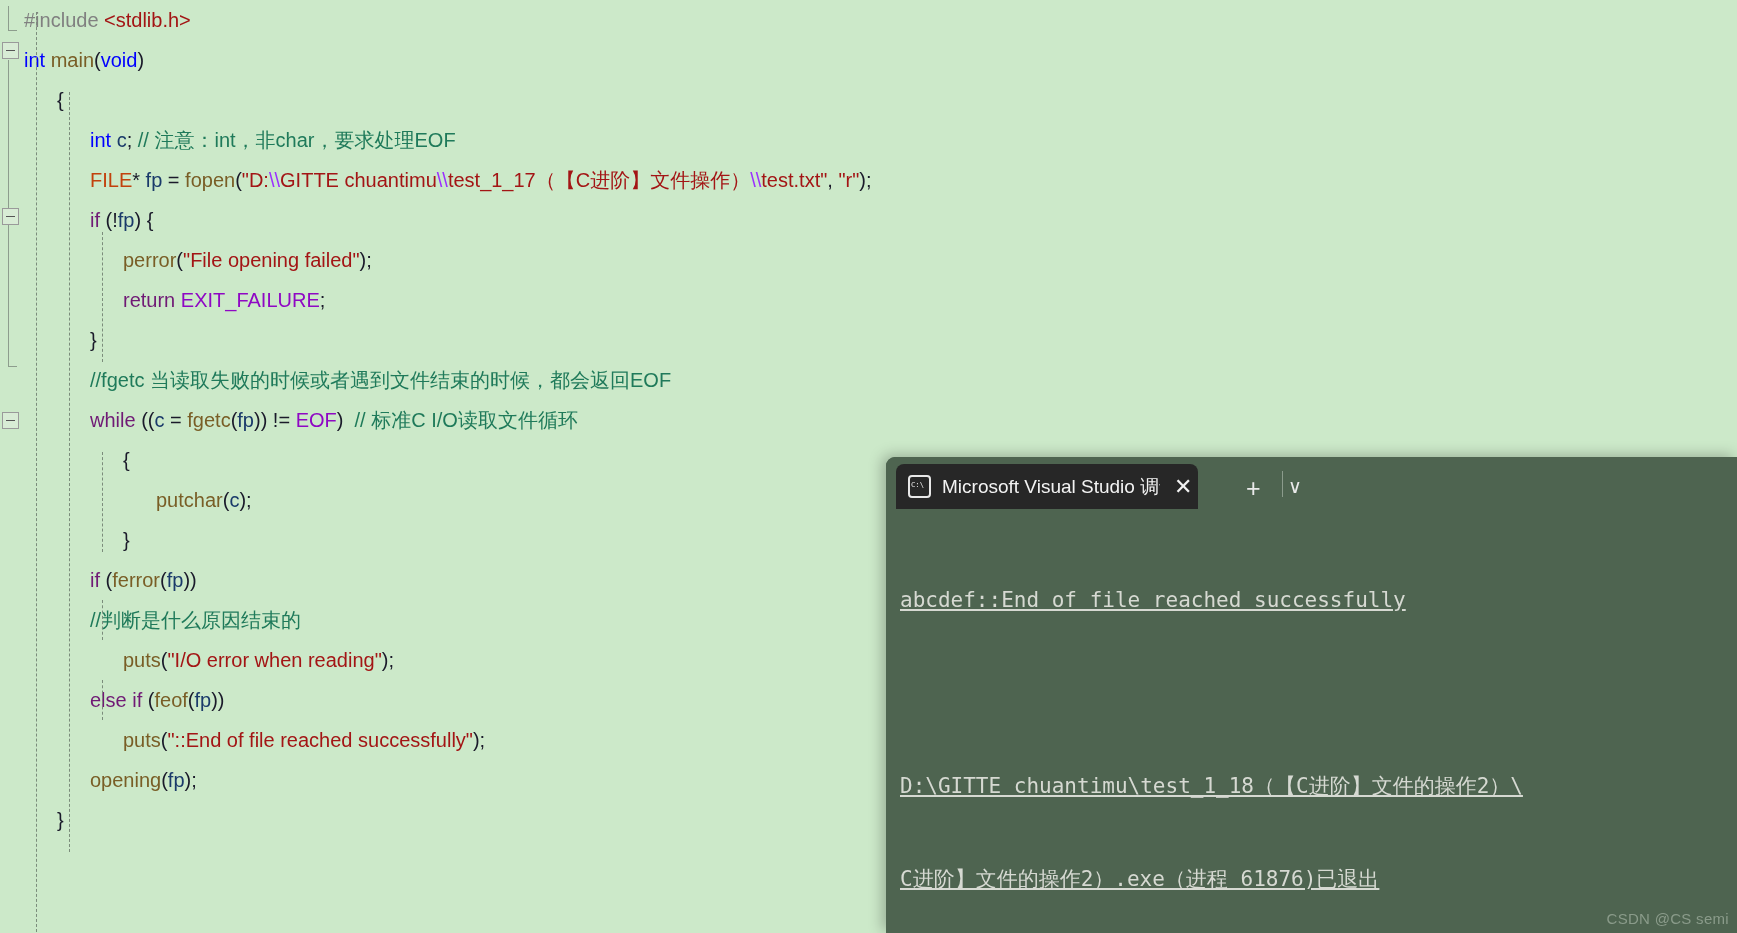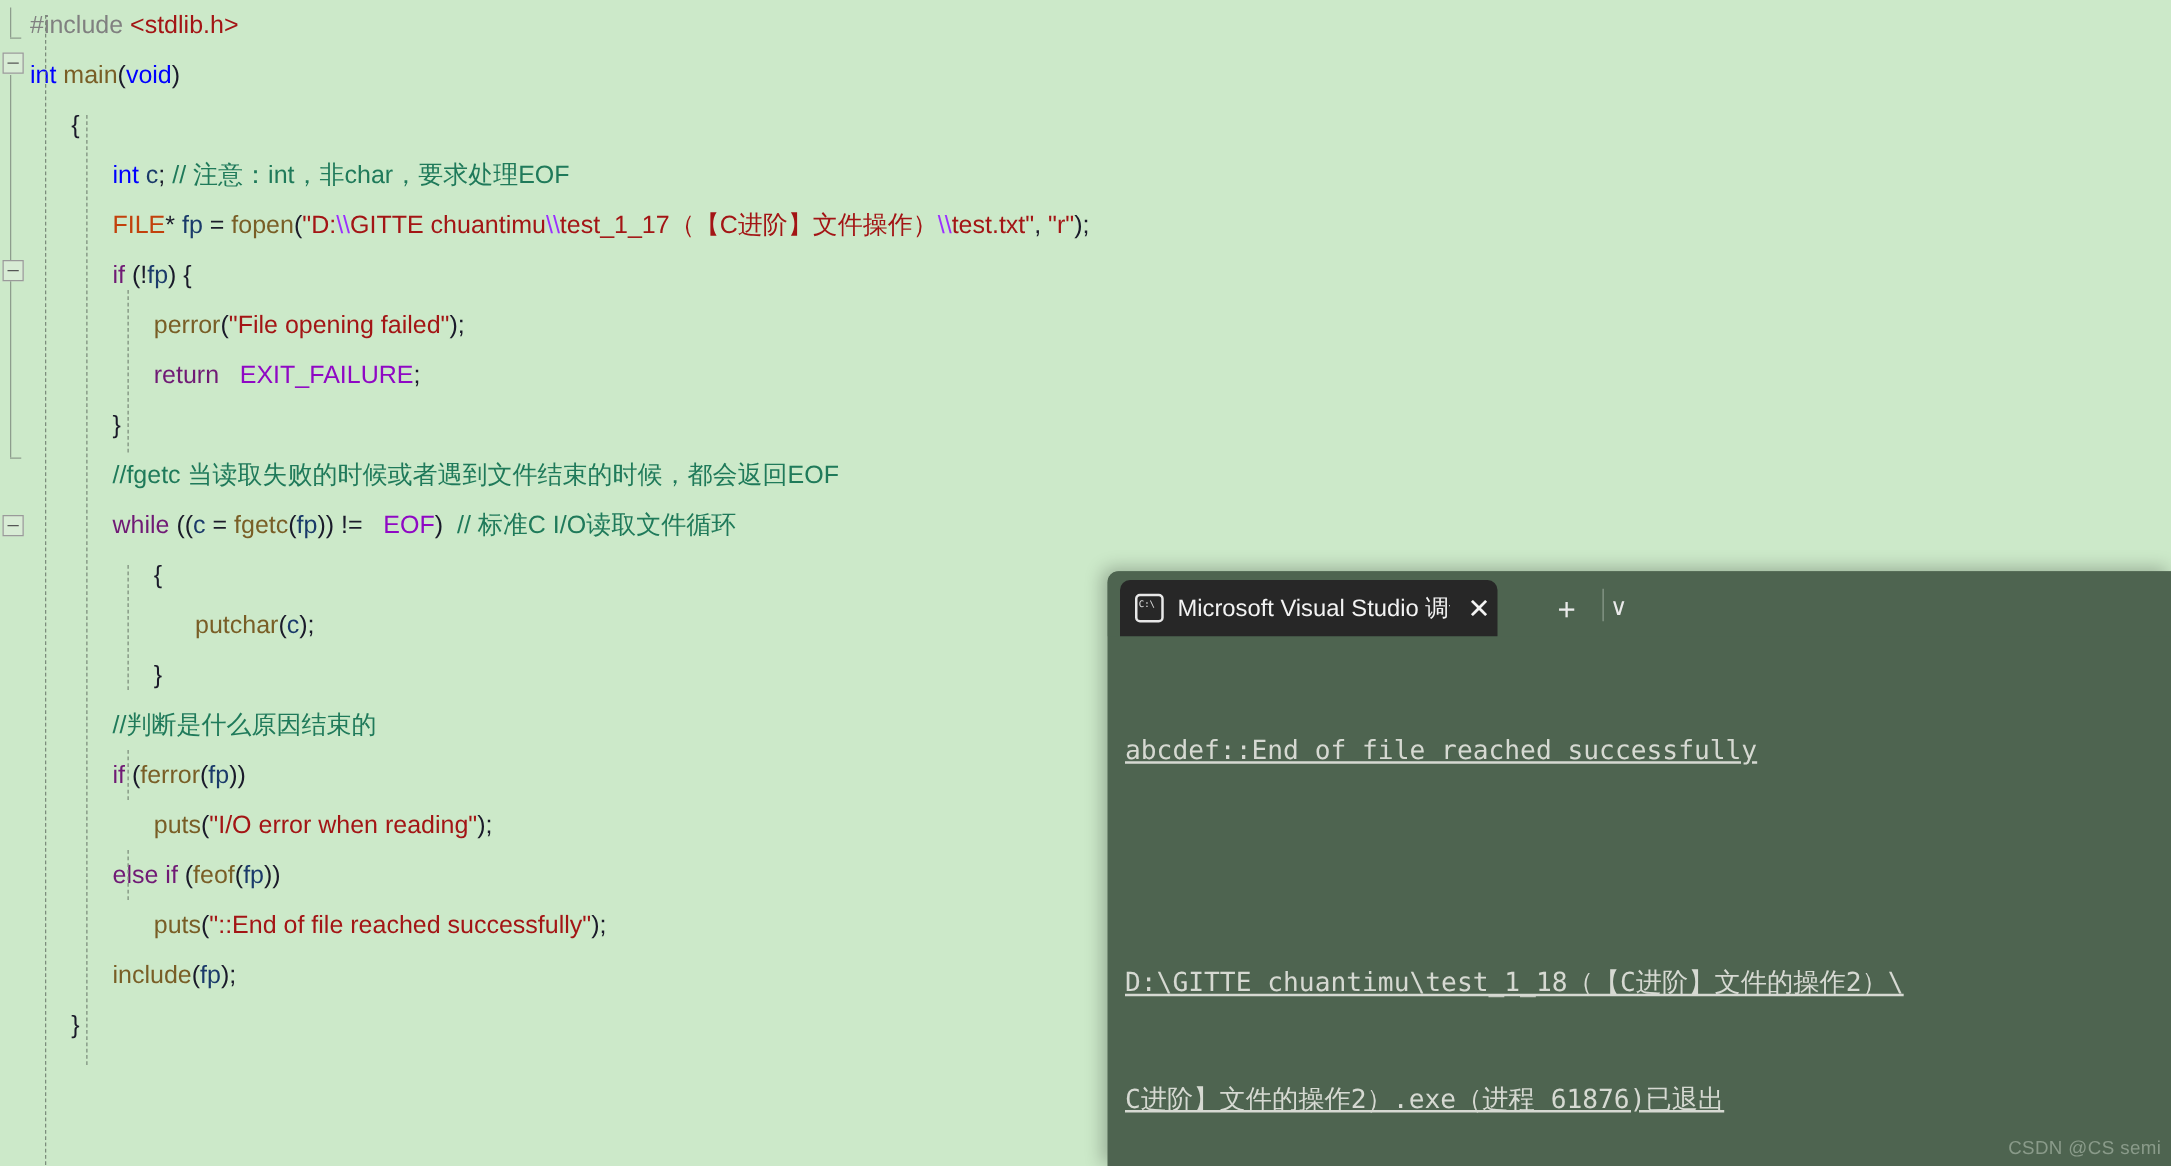--- a/index.html
+++ b/index.html
@@ -42,21 +42,21 @@
   
   .c-pre      {color:#808080;}
   .c-str      {color:#a31515;}
   .c-kw       {color:#0000ff;}
   .c-kw2      {color:#701a75;}
   .c-type     {color:#c2410c;}
   .c-fn       {color:#795e26;}
   .c-cmt      {color:#1f7a5a;}
   .c-esc      {color:#9b30ff;}
   .c-punct    {color:#1a1a2a;}
-  .c-macro    {color:#8f08c4;margin-left:11px;}
+  .c-macro    {color:#8f08c4;}
   .c-var      {color:#1a3a6a;}
 
   
   .guide{
     position:absolute;
     top:0;bottom:0;
     width:0;
     border-left:1px dashed #7b8c7b;
   }
 
@@ -226,26 +226,26 @@
       <div class="line"><span class="code-text" style="left: 90px;"><span class="c-type">FILE</span><span class="c-punct">* </span><span class="c-var">fp</span><span class="c-punct"> = </span><span class="c-fn">fopen</span><span class="c-punct">(</span><span class="c-str">"D:</span><span class="c-esc">\\</span><span class="c-str">GITTE chuantimu</span><span class="c-esc">\\</span><span class="c-str">test_1_17（【C进阶】文件操作）</span><span class="c-esc">\\</span><span class="c-str">test.txt"</span><span class="c-punct">, </span><span class="c-str">"r"</span><span class="c-punct">);</span></span></div>
       <div class="line"><span class="code-text" style="left: 90px;"><span class="c-kw2">if</span><span class="c-punct"> (!</span><span class="c-var">fp</span><span class="c-punct">) {</span></span></div>
       <div class="line"><span class="code-text" style="left: 123px;"><span class="c-fn">perror</span><span class="c-punct">(</span><span class="c-str">"File opening failed"</span><span class="c-punct">);</span></span></div>
       <div class="line"><span class="code-text" style="left: 123px;"><span class="c-kw2">return</span><span class="c-punct"> </span><span class="c-macro">EXIT_FAILURE</span><span class="c-punct">;</span></span></div>
       <div class="line"><span class="code-text" style="left: 90px;"><span class="c-punct">}</span></span></div>
       <div class="line"><span class="code-text" style="left: 90px;"><span class="c-cmt">//fgetc 当读取失败的时候或者遇到文件结束的时候，都会返回EOF</span></span></div>
       <div class="line"><span class="code-text" style="left: 90px;"><span class="c-kw2">while</span><span class="c-punct"> ((</span><span class="c-var">c</span><span class="c-punct"> = </span><span class="c-fn">fgetc</span><span class="c-punct">(</span><span class="c-var">fp</span><span class="c-punct">)) != </span><span class="c-macro">EOF</span><span class="c-punct">)  </span><span class="c-cmt">// 标准C I/O读取文件循环</span></span></div>
       <div class="line"><span class="code-text" style="left: 123px;"><span class="c-punct">{</span></span></div>
       <div class="line"><span class="code-text" style="left: 156px;"><span class="c-fn">putchar</span><span class="c-punct">(</span><span class="c-var">c</span><span class="c-punct">);</span></span></div>
       <div class="line"><span class="code-text" style="left: 123px;"><span class="c-punct">}</span></span></div>
+      <div class="line"><span class="code-text" style="left: 90px;"><span class="c-kw2">if</span><span class="c-punct"> (</span><span class="c-fn">ferror</span><span class="c-punct">(</span><span class="c-var">fp</span><span class="c-punct">))</span></span></div>
       <div class="line"><span class="code-text" style="left: 90px;"><span class="c-cmt">//判断是什么原因结束的</span></span></div>
-      <div class="line"><span class="code-text" style="left: 90px;"><span class="c-kw2">if</span><span class="c-punct"> (</span><span class="c-fn">ferror</span><span class="c-punct">(</span><span class="c-var">fp</span><span class="c-punct">))</span></span></div>
       <div class="line"><span class="code-text" style="left: 123px;"><span class="c-fn">puts</span><span class="c-punct">(</span><span class="c-str">"I/O error when reading"</span><span class="c-punct">);</span></span></div>
       <div class="line"><span class="code-text" style="left: 90px;"><span class="c-kw2">else</span><span class="c-punct"> </span><span class="c-kw2">if</span><span class="c-punct"> (</span><span class="c-fn">feof</span><span class="c-punct">(</span><span class="c-var">fp</span><span class="c-punct">))</span></span></div>
       <div class="line"><span class="code-text" style="left: 123px;"><span class="c-fn">puts</span><span class="c-punct">(</span><span class="c-str">"::End of file reached successfully"</span><span class="c-punct">);</span></span></div>
-      <div class="line"><span class="code-text" style="left: 90px;"><span class="c-fn">include</span><span class="c-punct">(</span><span class="c-var">fp</span><span class="c-punct">);</span></span></div>
+      <div class="line"><span class="code-text" style="left: 90px;"><span class="c-fn">opening</span><span class="c-punct">(</span><span class="c-var">fp</span><span class="c-punct">);</span></span></div>
       <div class="line"><span class="code-text" style="left: 57px;"><span class="c-punct">}</span></span></div>
     </div>
 <div class="guide" style="left: 36px; top: 12px; height: 920px; bottom: auto;"></div>
     <div class="guide" style="left: 69px; top: 92px; height: 760px; bottom: auto;"></div>
     <div class="guide" style="left: 102px; top: 232px; height: 130px; bottom: auto;"></div>
     <div class="guide" style="left: 102px; top: 452px; height: 100px; bottom: auto;"></div>
     <div class="guide" style="left: 102px; top: 600px; height: 40px; bottom: auto;"></div>
     <div class="guide" style="left: 102px; top: 680px; height: 40px; bottom: auto;"></div>
   </div>
 

